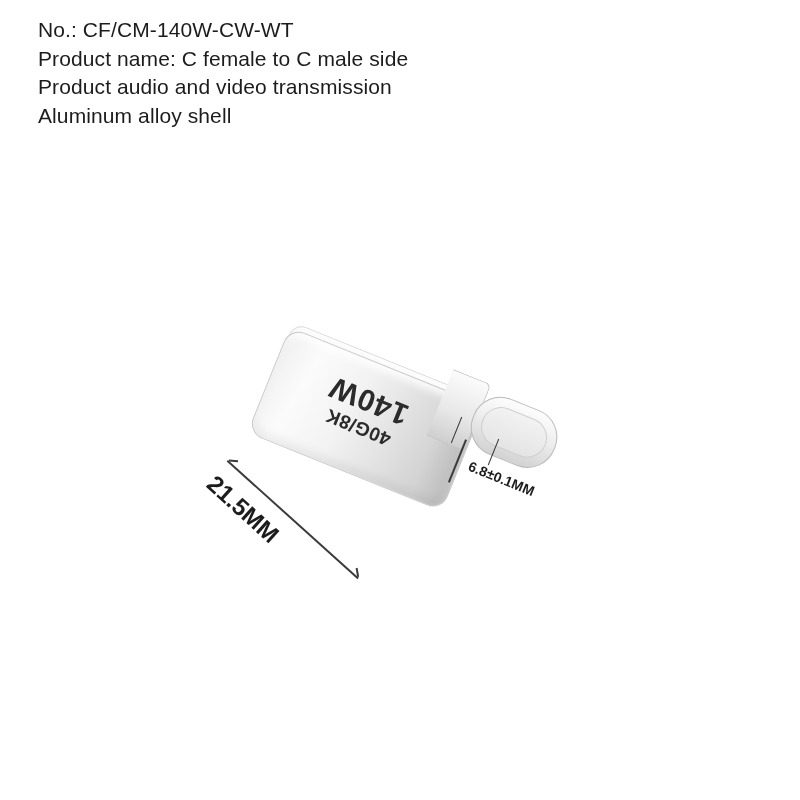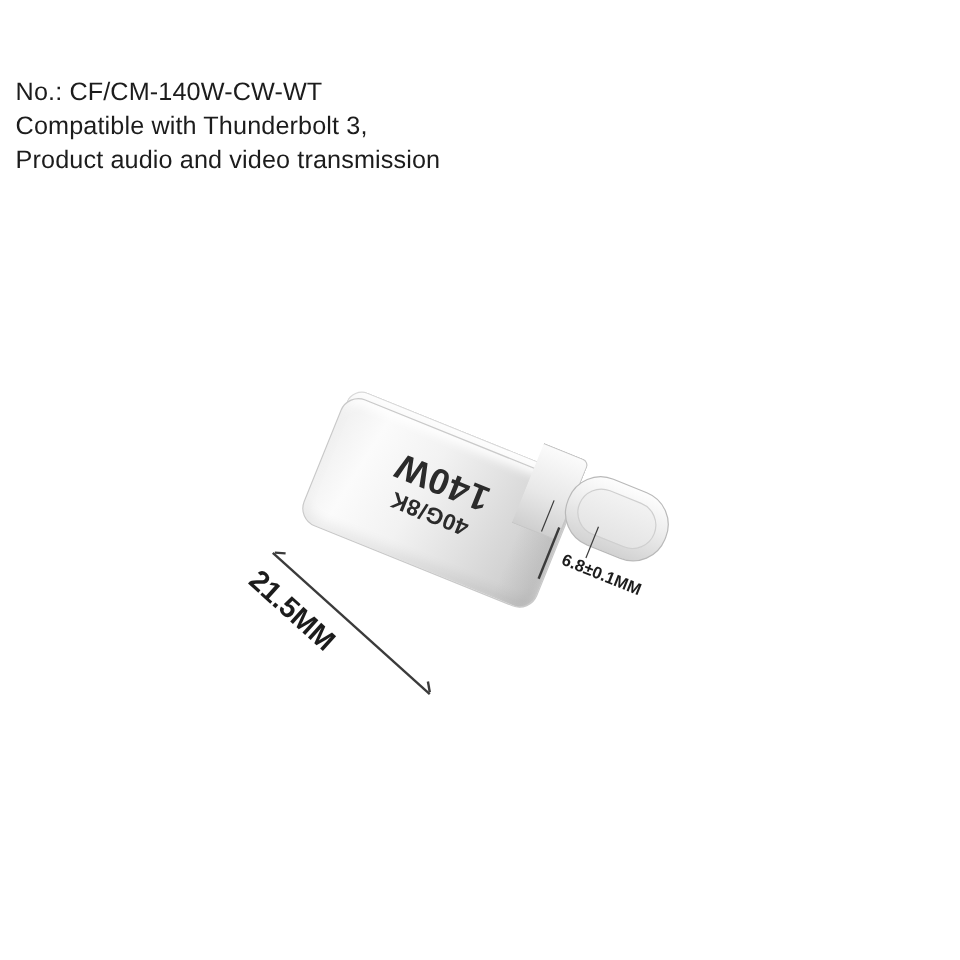--- a/index.html
+++ b/index.html
@@ -10,24 +10,23 @@
     width: 800px;
     height: 800px;
     background: #ffffff;
     font-family: "Liberation Sans", sans-serif;
     color: #1a1a1a;
     position: relative;
     overflow: hidden;
   }
   #spec-list {
     position: absolute;
-    left: 13px;
+    left: 38px;
     top: 16px;
     width: 740px;
-    margin-top: 47px;
   }
   .spec-line {
     font-size: 21px;
     line-height: 28.5px;
     color: #1c1c1c;
     letter-spacing: 0.1px;
     white-space: pre;
   }
 
   
@@ -204,22 +203,23 @@
     height: 28px;
   }
   .tick-a { left: 246px; top: 96px; transform: rotate(22deg); }
   .tick-b { left: 283px; top: 118px; transform: rotate(22deg); }
 </style>
 </head>
 <body>
 
 <div id="spec-list">
   <div class="spec-line">No.: CF/CM-140W-CW-WT</div>
-  <div class="spec-line">Compatible with Thunderbolt 3,</div>
+  <div class="spec-line">Product name: C female to C male side</div>
   <div class="spec-line">Product audio and video transmission</div>
+  <div class="spec-line">Aluminum alloy shell</div>
 </div>
 
 <div id="product-figure">
 
   <div class="body-wrap">
     <div class="body-top-face"></div>
     <div class="adapter-body"></div>
     <div class="label-text label-140w">140W</div>
     <div class="label-text label-40g">40G/8K</div>
   </div>

